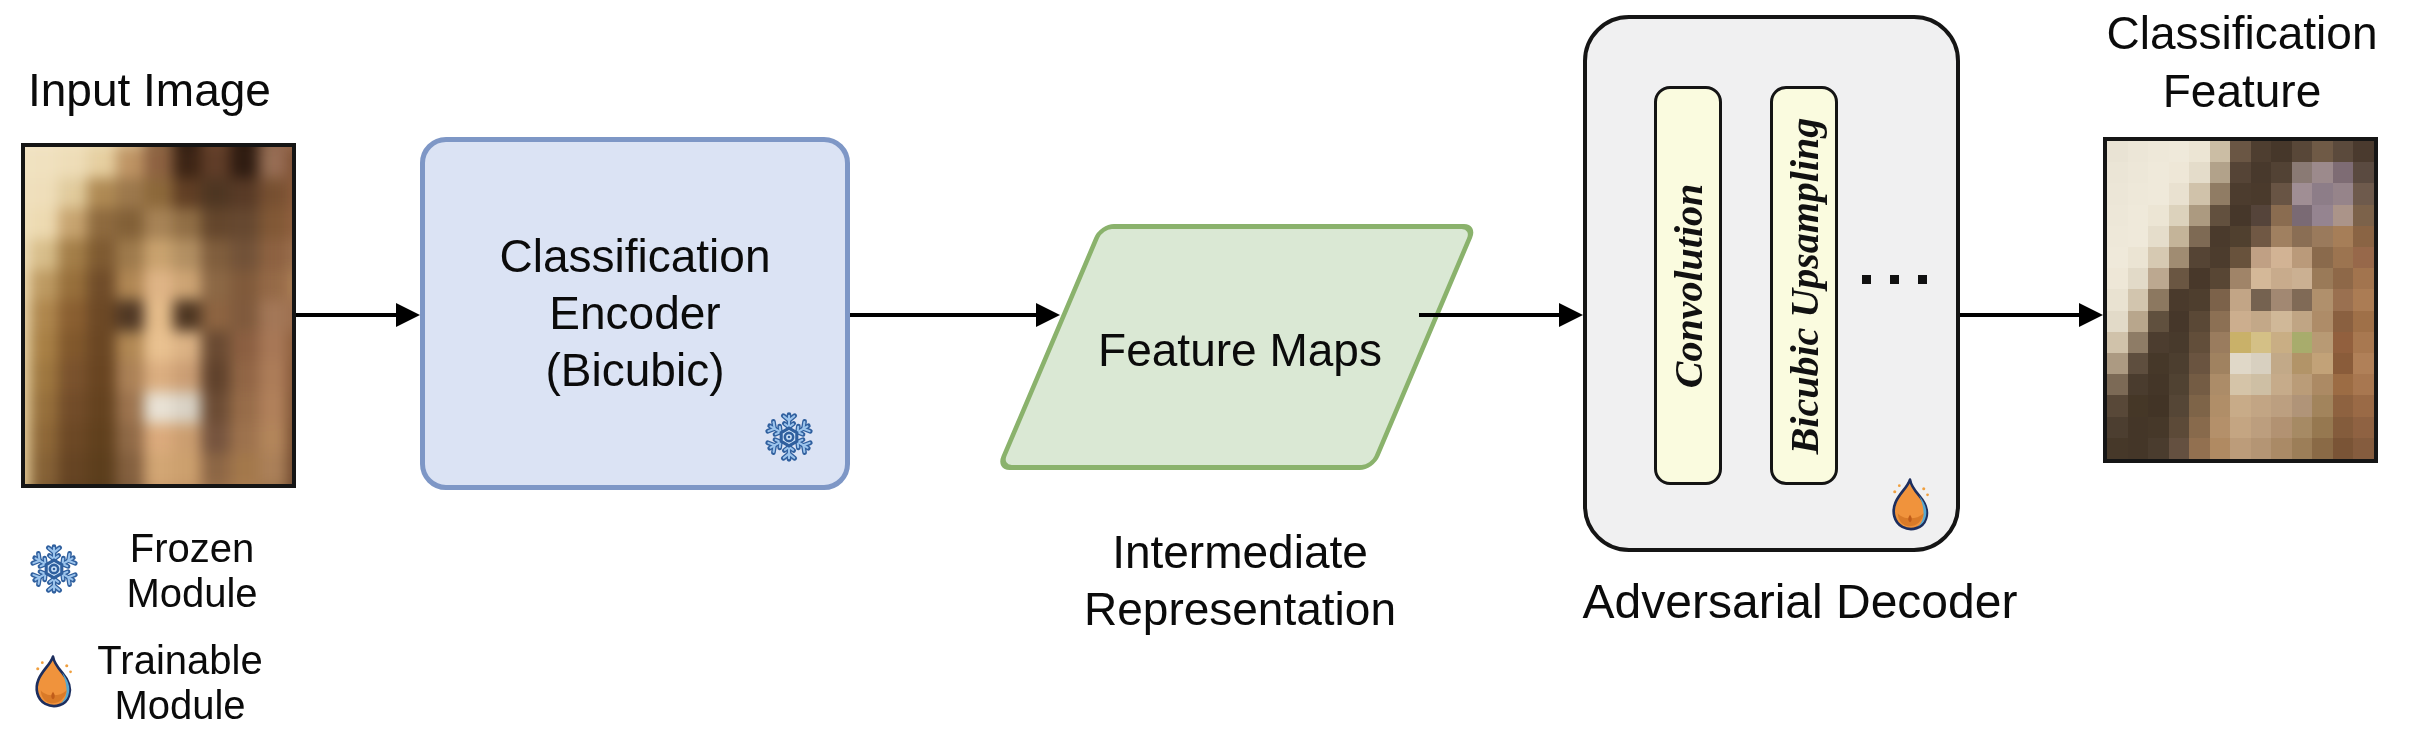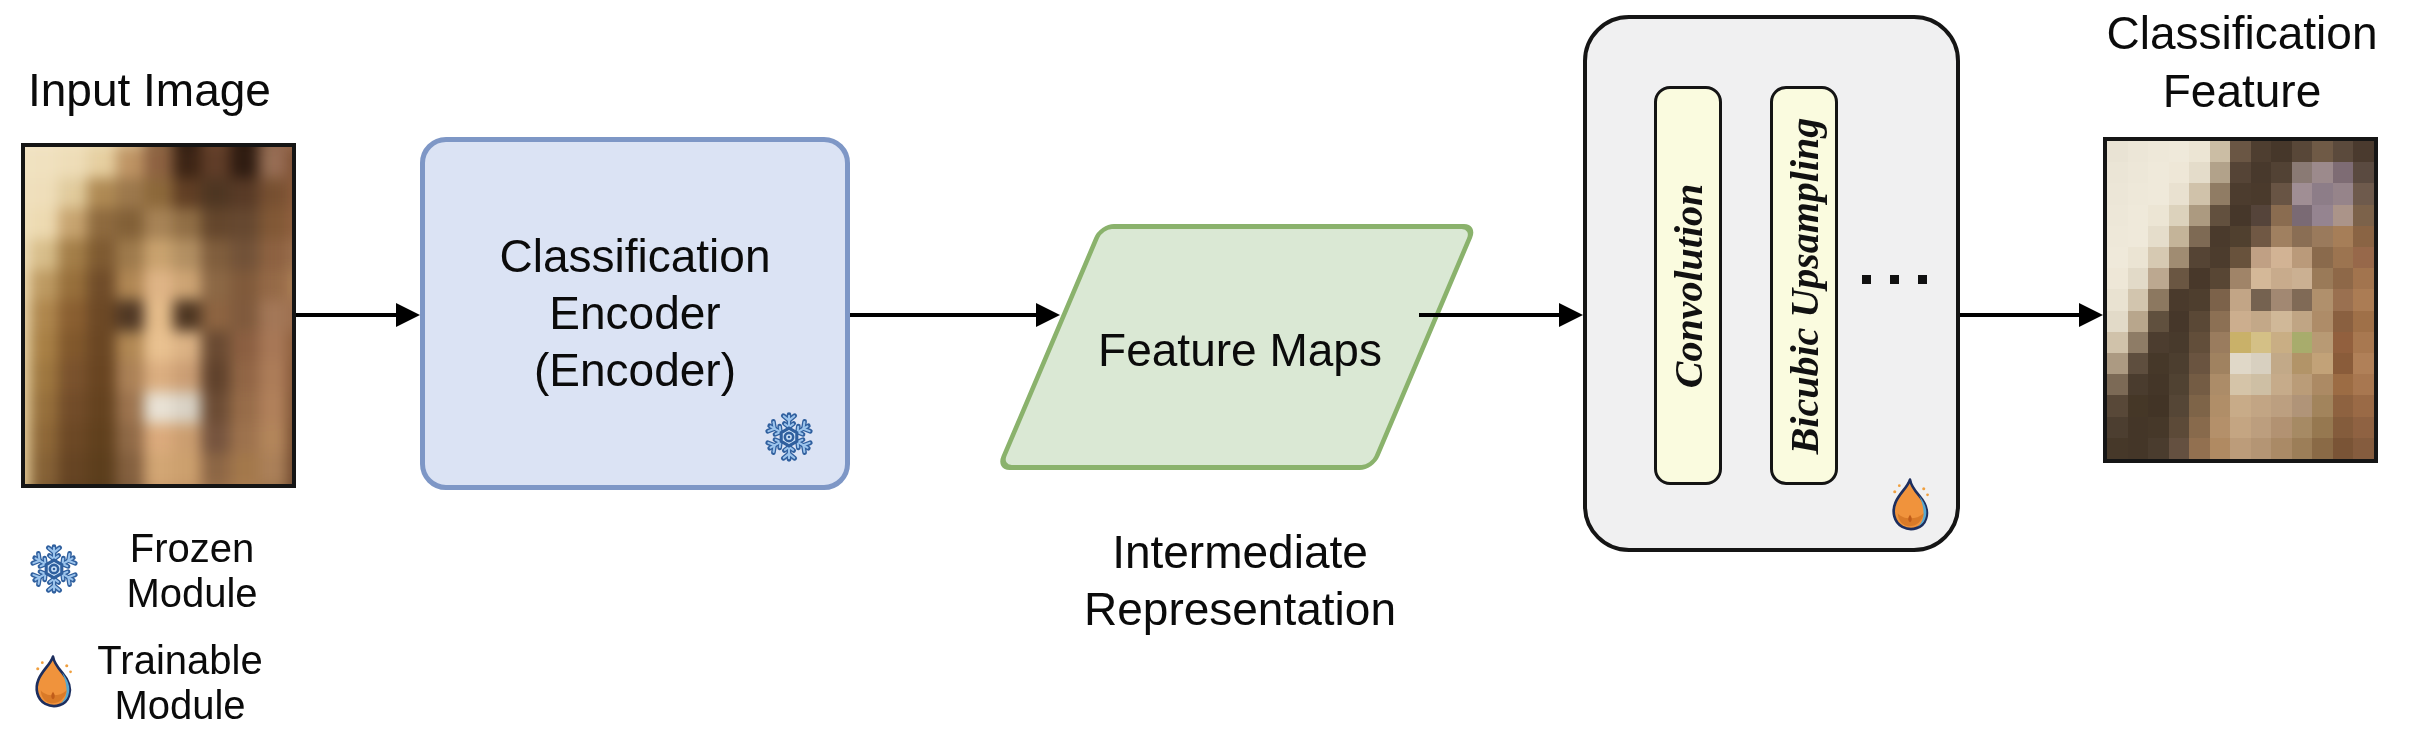--- a/index.html
+++ b/index.html
@@ -197,21 +197,21 @@
         <div style="background: rgb(154, 116, 78);"></div>
         <div style="background: rgb(104, 70, 48);"></div>
       </div>
   </div>
 
   <div class="arrow" style="left:296px;top:313px;width:100px;"></div>
 
   <div class="encoder-box">
     <div>Classification</div>
     <div>Encoder</div>
-    <div>(Encoder)</div>
+    <div>(Bicubic)</div>
     <span style="position:absolute;left:338px;top:267px;">
       <svg width="52" height="56" viewBox="0 0 100 100">
         <g stroke="#2f5f9e" stroke-width="9" stroke-linecap="round">
           <g id="a1">
               <line x1="50" y1="50" x2="50" y2="7"></line>
               <line x1="50" y1="18" x2="39" y2="9"></line>
               <line x1="50" y1="18" x2="61" y2="9"></line>
               <line x1="50" y1="31" x2="41" y2="24"></line>
               <line x1="50" y1="31" x2="59" y2="24"></line>
             </g>
@@ -271,20 +271,21 @@
         <path d="M42 27 C49 36 54 46 50 57 C48 63 44 66 39 68 C49 62 51 47 42 27 Z" fill="#57a8cf"></path>
         <path d="M14 50 C20 58 38 60 48 50 C46 62 36 68 28 67 C19 66 14 58 14 50 Z" fill="#d97a28"></path>
         <path d="M30 52 c-3 4 -3 8 0 10 c3 -2 3 -6 0 -10 Z" fill="#c05c1a"></path>
         <circle cx="10" cy="22" r="2" fill="#f0a040"></circle>
           <circle cx="16" cy="14" r="1.8" fill="#f0a040"></circle>
         <circle cx="48" cy="18" r="2" fill="#f0a040"></circle>
           <circle cx="53" cy="26" r="1.8" fill="#f0a040"></circle>
       </svg>
     </span>
   </div>
+  <div class="lbl" style="left:1574px;top:573px;width:452px;text-align:center;font-size:48px;">Adversarial Decoder</div>
 
   <div class="arrow" style="left:1960px;top:313px;width:119px;"></div>
 
   <div class="lbl center" style="left:2062px;top:4px;width:360px;line-height:58px;">
     <div>Classification</div>
     <div>Feature</div>
   </div>
   <div class="photo" style="left:2103px;top:137px;width:275px;height:326px;">
     <div class="grid" style="grid-template-columns: repeat(13, 1fr);">
         <div style="background: rgb(233, 227, 212);"></div>

